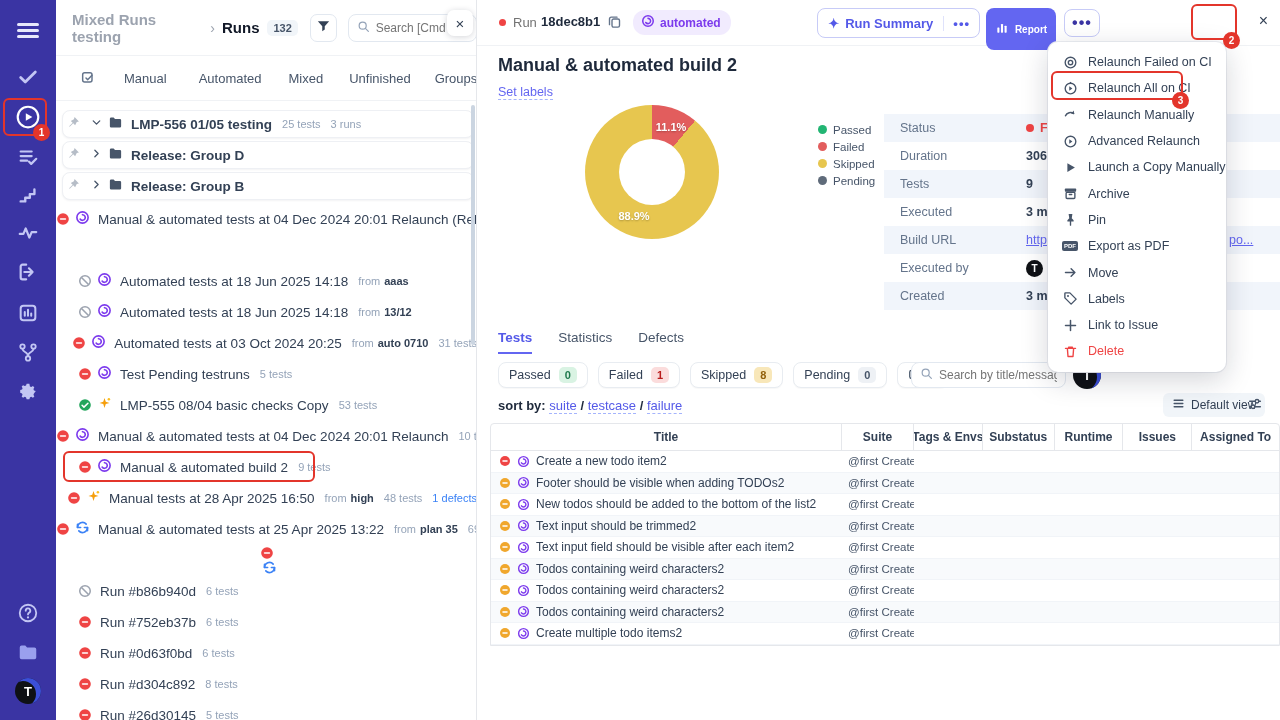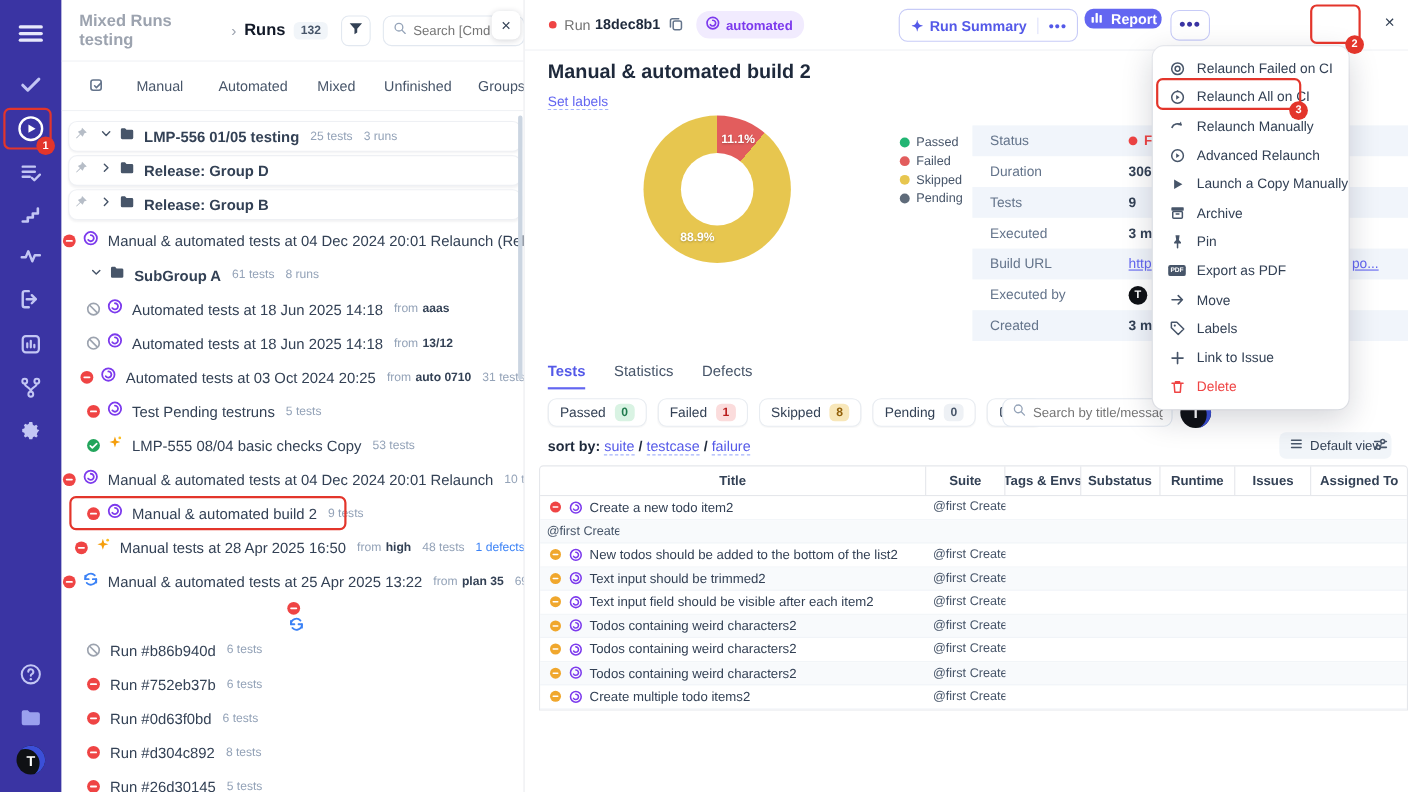--- a/index.html
+++ b/index.html
@@ -59,22 +59,22 @@
   .rp-runlbl { position:absolute; left:36px; top:15px; font-size:13px; color:#737373; }
   .rp-runid { position:absolute; left:64px; top:14px; font-size:13px; font-weight:bold; color:#1e293b; }
   .rp-copy { position:absolute; left:130px; top:14px; cursor:pointer; }
   .auto-chip { position:absolute; left:156px; top:10px; background:#f1ebfe; color:#7c3aed; font-size:12px;
     font-weight:bold; border-radius:12px; padding:4px 10px 4px 8px; display:flex; gap:5px; align-items:center; cursor:pointer; }
   .btn-summary { position:absolute; right:300px; top:8px; height:30px; border:1px solid #c7cbf7; border-radius:8px;
     display:flex; align-items:center; background:#fff; color:#5459e8; font-size:13px; font-weight:bold; cursor:pointer; }
   .btn-summary .lbl { padding:0 10px 0 6px; }
   .btn-summary .spark { padding-left:10px; font-size:13px; }
   .btn-summary .split { border-left:1px solid #dfe2fb; padding:0 9px; letter-spacing:1px; color:#5459e8; }
-  .btn-report { position:absolute; right:224px; top:8px; height:18px; width:70px; background:#6366f1; color:#fff;
-    border-radius:8px; font-size:13px; font-weight:bold; display:flex; align-items:center; justify-content:center;
+  .btn-report { position:absolute; right:224px; top:8px; height:42px; width:70px; background:#6366f1; color:#fff;
+    border-radius:8px; font-size:10px; font-weight:bold; display:flex; align-items:center; justify-content:center;
     gap:6px; cursor:pointer; }
   .btn-more { position:absolute; right:180px; top:9px; height:28px; width:36px; border:1px solid #c7cbf7;
     border-radius:8px; background:#fff; color:#3a34a3; font-weight:bold; letter-spacing:1px; display:flex;
     align-items:center; justify-content:center; cursor:pointer; }
   .rp-close { position:absolute; right:12px; top:12px; font-size:16px; color:#334155; cursor:pointer; }
   .rp-title { position:absolute; left:21px; top:55px; font-size:18px; font-weight:bold; color:#1e293b; }
   .rp-setlabels { position:absolute; left:21px; top:85px; font-size:12.5px; color:#6366f1;
     border-bottom:1px dashed #a5b4fc; cursor:pointer; }
 
   
@@ -321,32 +321,20 @@
               <circle cx="12" cy="12" r="10" fill="#ef4444"></circle>
               <rect x="6.5" y="10.6" width="11" height="2.8" rx="1.4" fill="#fff"></rect>
             </svg>
           </span>
           <span style="margin-left: 5px;"><svg width="15" height="15" viewBox="0 0 24 24" fill="none" xmlns="http://www.w3.org/2000/svg">
               <circle cx="12" cy="12" r="9" stroke="#7c3aed" stroke-width="2.6"></circle>
               <path d="M12 7.5a4.5 4.5 0 1 1-3.8 7" stroke="#7c3aed" stroke-width="2.6" stroke-linecap="round"></path>
             </svg></span>
           <span class="t">Manual &amp; automated tests at 04 Dec 2024 20:01 Relaunch (Relaunc</span>
         </div>
-        <div class="lrow grp" style="top: 135px;">
-          <span style="width: 20px;"></span>
-          <span style="margin: 0px 5px;"><svg width="13" height="13" viewBox="0 0 24 24" fill="none" xmlns="http://www.w3.org/2000/svg">
-              <path d="M6 9l6 6 6-6" stroke="#475569" stroke-width="2.4" stroke-linecap="round" stroke-linejoin="round"></path>
-            </svg></span>
-          <span><svg width="15" height="15" viewBox="0 0 24 24" fill="none" xmlns="http://www.w3.org/2000/svg">
-              <path d="M3 6a2 2 0 0 1 2-2h4l2.2 2.4H19a2 2 0 0 1 2 2V18a2 2 0 0 1-2 2H5a2 2 0 0 1-2-2z" fill="#475569"></path>
-            </svg></span>
-          <span class="t">SubGroup A</span>
-          <span class="meta">61 tests</span>
-          <span class="meta">8 runs</span>
-        </div>
         <div class="lrow" style="top: 166px;">
           <span style="width: 22px;"></span>
           <span class="ic-status">
             <svg width="14" height="14" viewBox="0 0 24 24" fill="none" xmlns="http://www.w3.org/2000/svg">
               <circle cx="12" cy="12" r="9" stroke="#9ca3af" stroke-width="2.6"></circle>
               <path d="M6 6l12 12" stroke="#9ca3af" stroke-width="2.6"></path>
             </svg>
           </span>
           <span style="margin-left: 5px;"><svg width="15" height="15" viewBox="0 0 24 24" fill="none" xmlns="http://www.w3.org/2000/svg">
               <circle cx="12" cy="12" r="9" stroke="#7c3aed" stroke-width="2.6"></circle>
@@ -749,20 +737,35 @@
       <span class="tt">Create a new todo item2</span>
           </span>
           <span class="td-suite" style="width: 72px;">@first Create ...</span>
           <span style="width: 69px;"></span>
           <span style="width: 72px;"></span>
           <span style="width: 69px;"></span>
           <span style="width: 69px;"></span>
           <span style="width: 87px;"></span>
         </div>
         <div class="trow alt">
+          <span class="td-title" style="width: 352px;">
+            <span style="display:flex">
+              <svg width="12" height="12" viewBox="0 0 24 24" fill="none" xmlns="http://www.w3.org/2000/svg">
+                <circle cx="12" cy="12" r="10" fill="#f0a72d"></circle>
+                <rect x="6.5" y="10.6" width="11" height="2.8" rx="1.4" fill="#fff"></rect>
+              </svg>
+            </span>
+      <span style="display:flex">
+              <svg width="13" height="13" viewBox="0 0 24 24" fill="none" xmlns="http://www.w3.org/2000/svg">
+                <circle cx="12" cy="12" r="9" stroke="#7c3aed" stroke-width="2.6"></circle>
+                <path d="M12 7.5a4.5 4.5 0 1 1-3.8 7" stroke="#7c3aed" stroke-width="2.6" stroke-linecap="round"></path>
+              </svg>
+            </span>
+      <span class="tt">Footer should be visible when adding TODOs2</span>
+          </span>
           <span class="td-suite" style="width: 72px;">@first Create ...</span>
           <span style="width: 69px;"></span>
           <span style="width: 72px;"></span>
           <span style="width: 69px;"></span>
           <span style="width: 69px;"></span>
           <span style="width: 87px;"></span>
         </div>
         <div class="trow">
           <span class="td-title" style="width: 352px;">
             <span style="display:flex">

